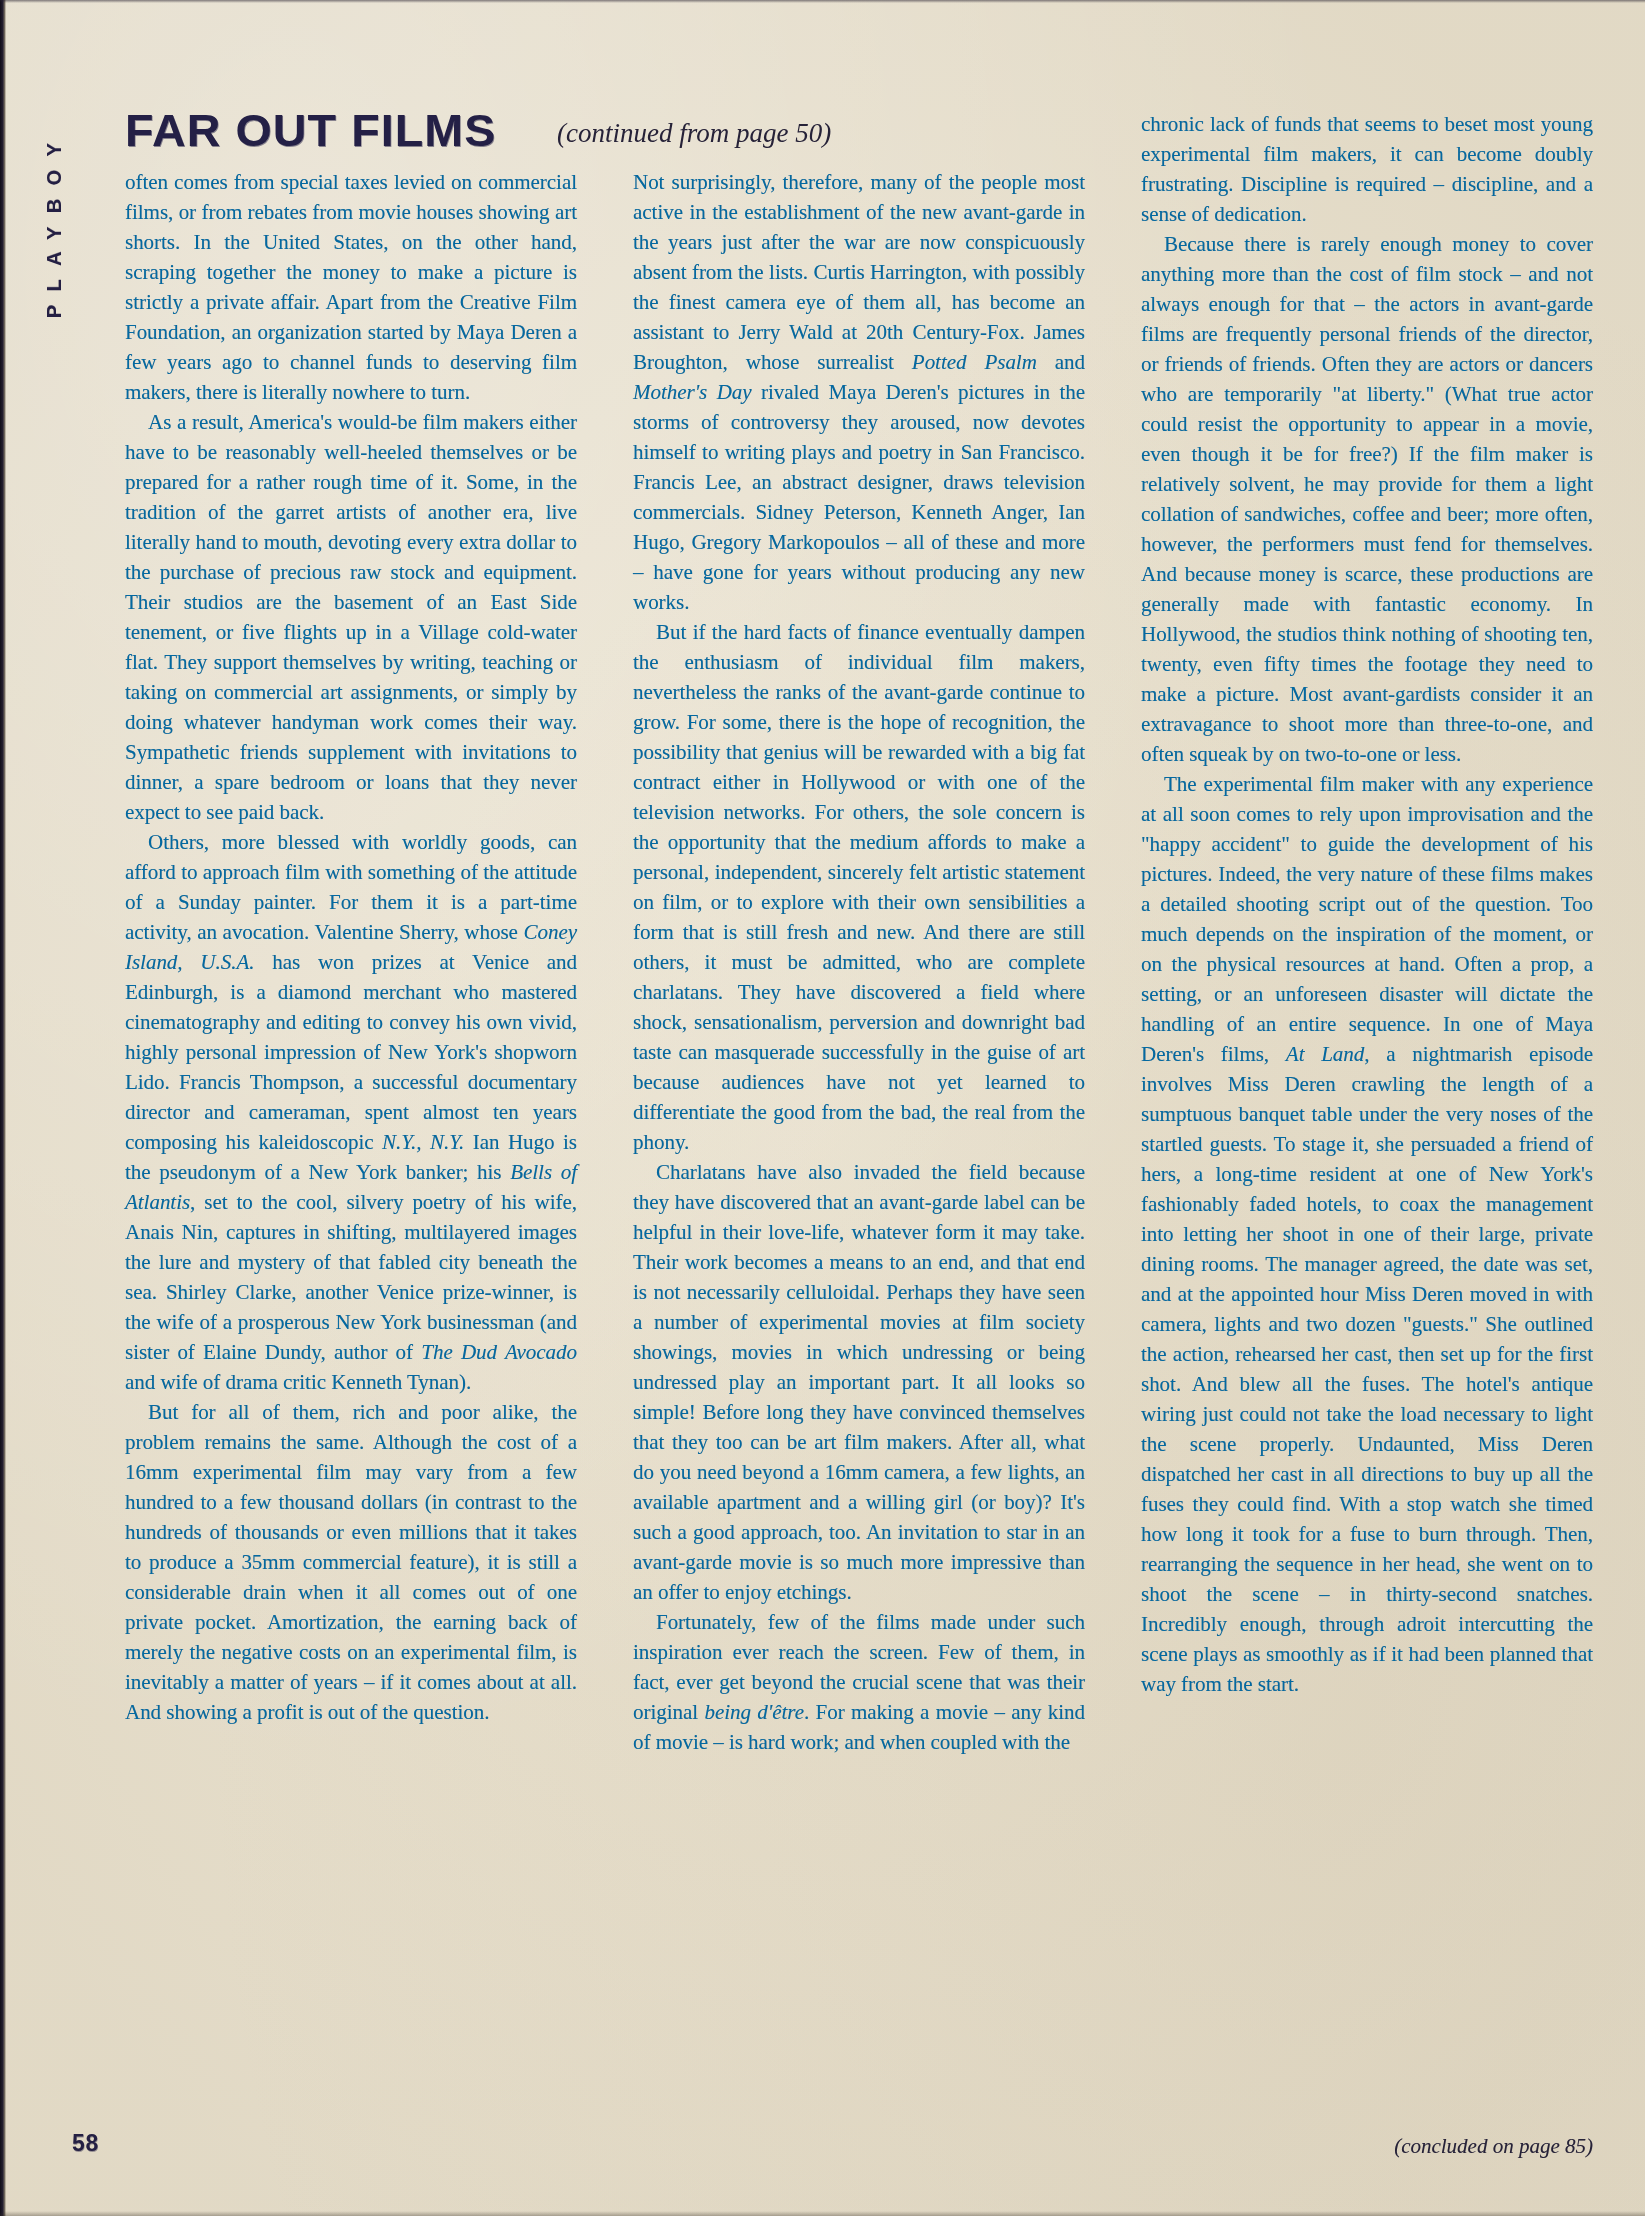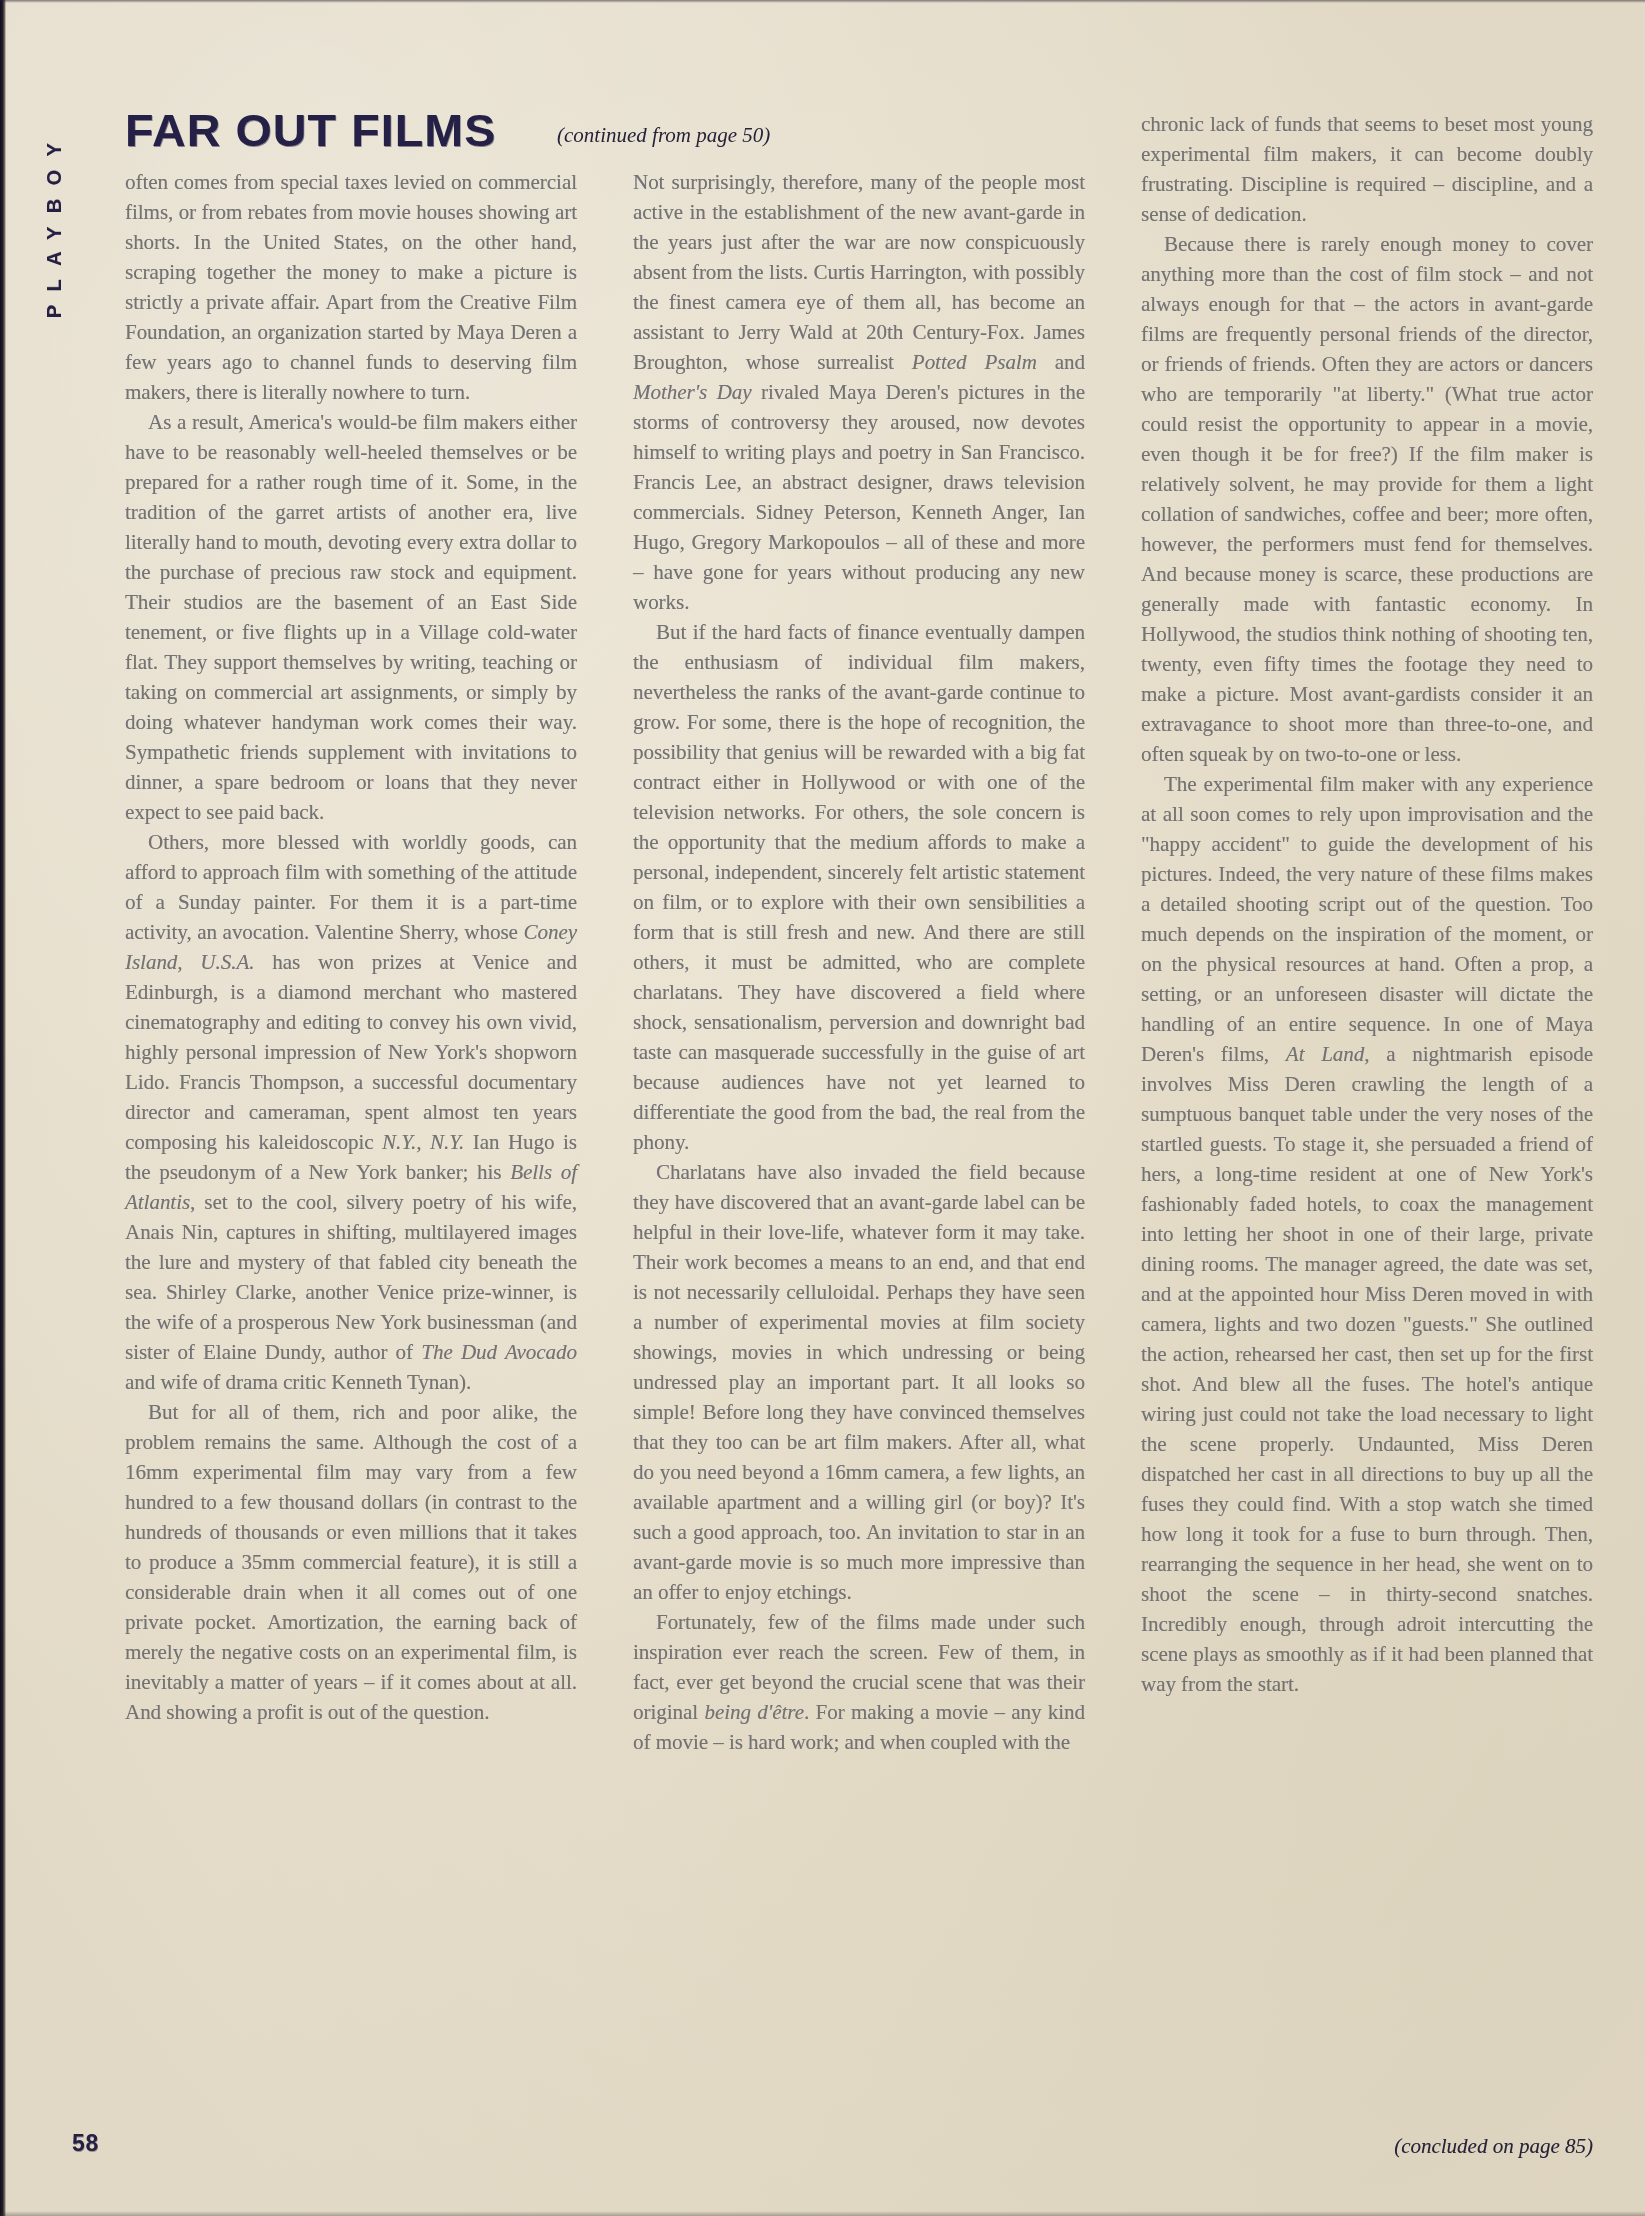--- a/index.html
+++ b/index.html
@@ -86,21 +86,21 @@
     color: #242046;
     transform: scaleX(1.06);
     transform-origin: left center;
     text-shadow: 0.7px 0.7px 0 rgba(36,32,70,0.5);
     vertical-align: baseline;
   }
   .continued-head {
     display: inline-block;
     font-family: "Liberation Serif", "DejaVu Serif", serif;
     font-style: italic;
-    font-size: 21px;
+    font-size: 27px;
     color: #262238;
     margin-left: 79px;
     vertical-align: baseline;
     position: relative;
     top: -4px;
   }
 
   
   .columns {
     position: absolute;
@@ -116,21 +116,21 @@
     flex: 0 0 452px;
     position: relative;
   }
   .col p {
     margin: 0;
     text-align: justify;
     text-justify: inter-word;
     font-size: 21px;
     line-height: 30px;
     letter-spacing: -0.03px;
-    color: #737373;
+    color: #0369a1;
     hyphens: none;
     text-shadow: 0.2px 0.2px 0 rgba(40,36,60,0.28);
   }
   .col p + p { text-indent: 23px; }
   .col p.first { text-indent: 0; }
   .col p i, .col p em { font-style: italic; margin-top: 12px; }
 
   
   .col.col-3 { margin-top: -58px; }
 

